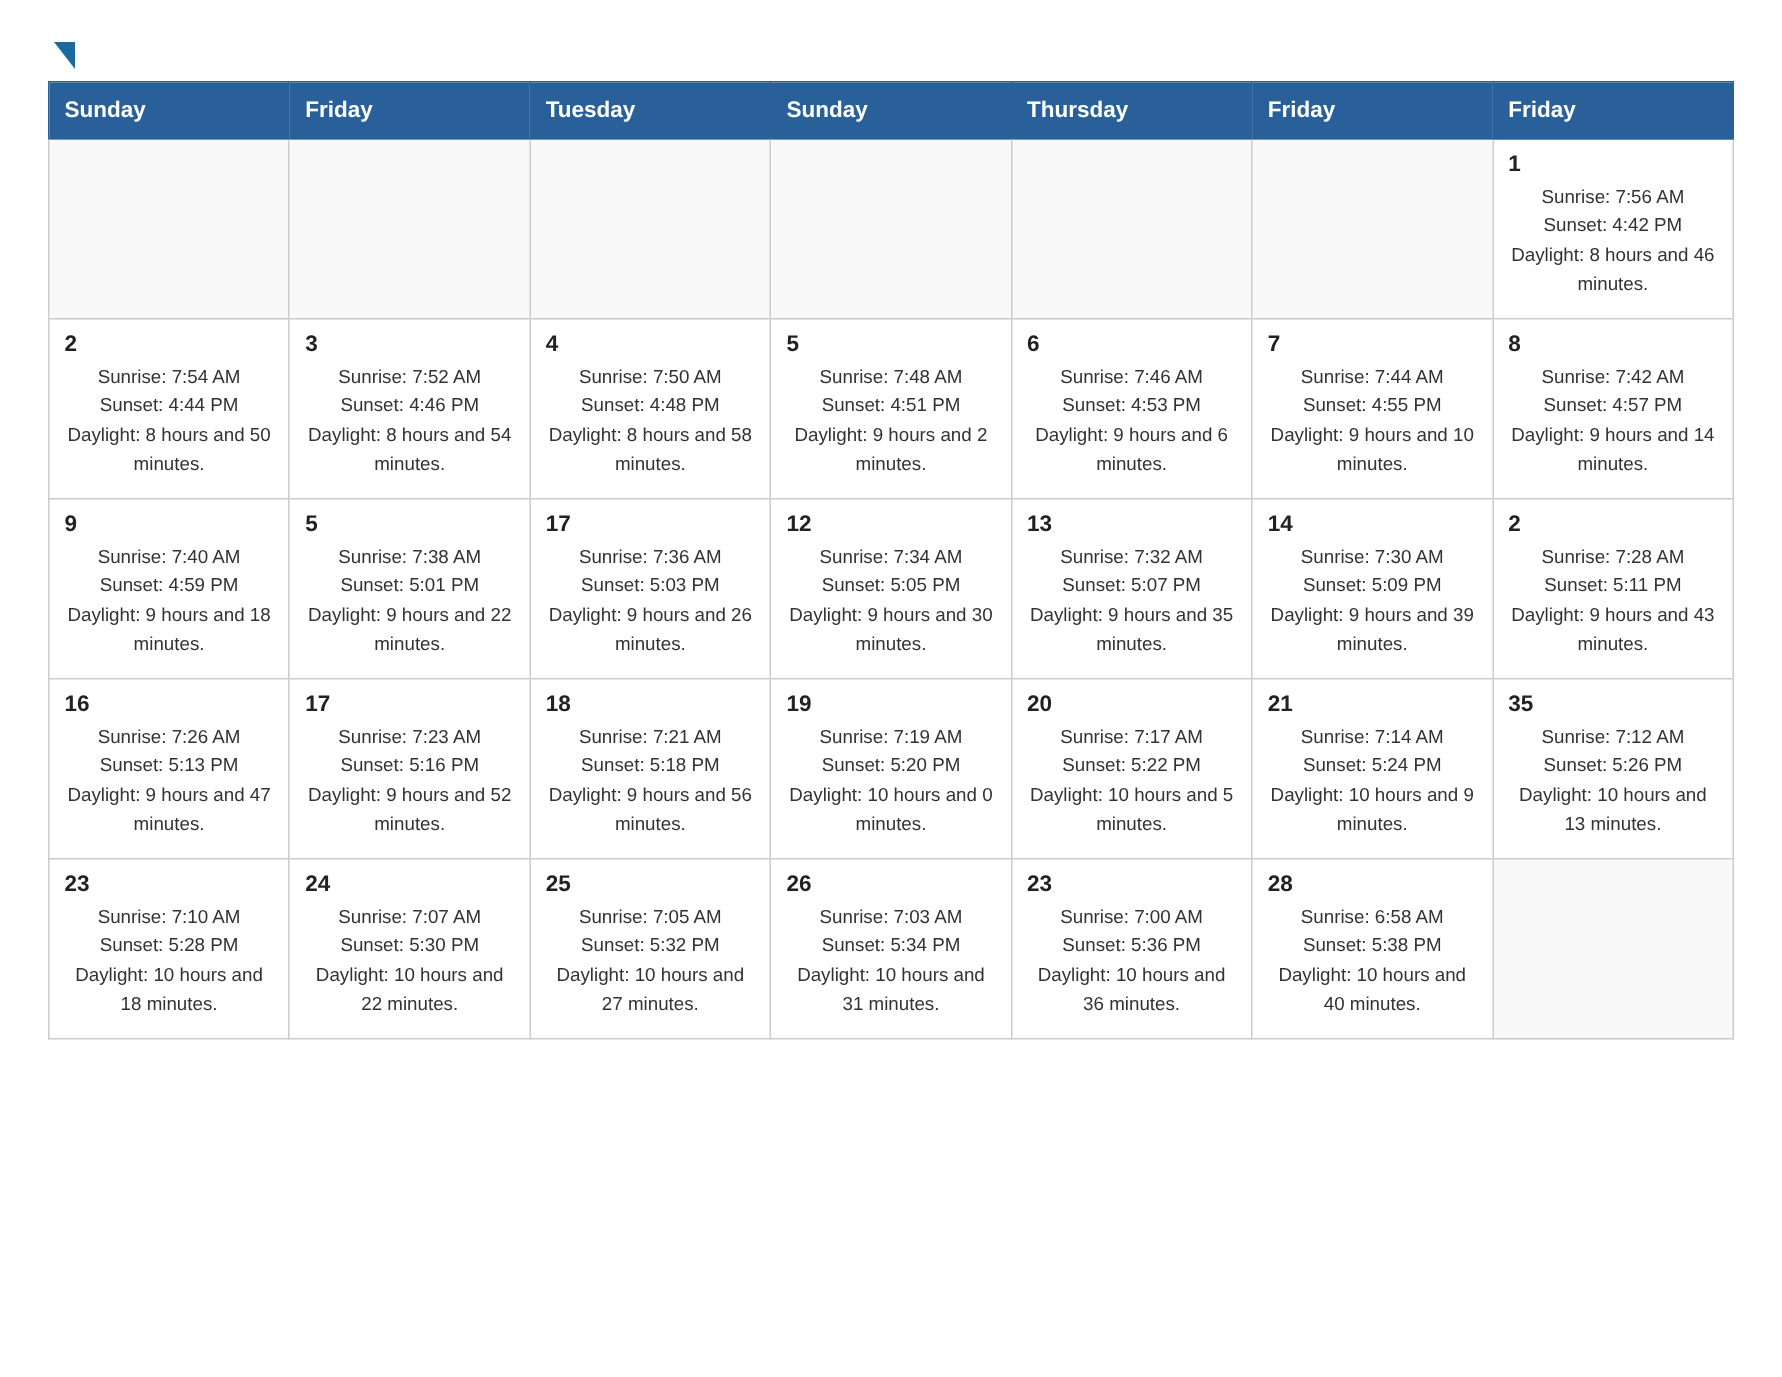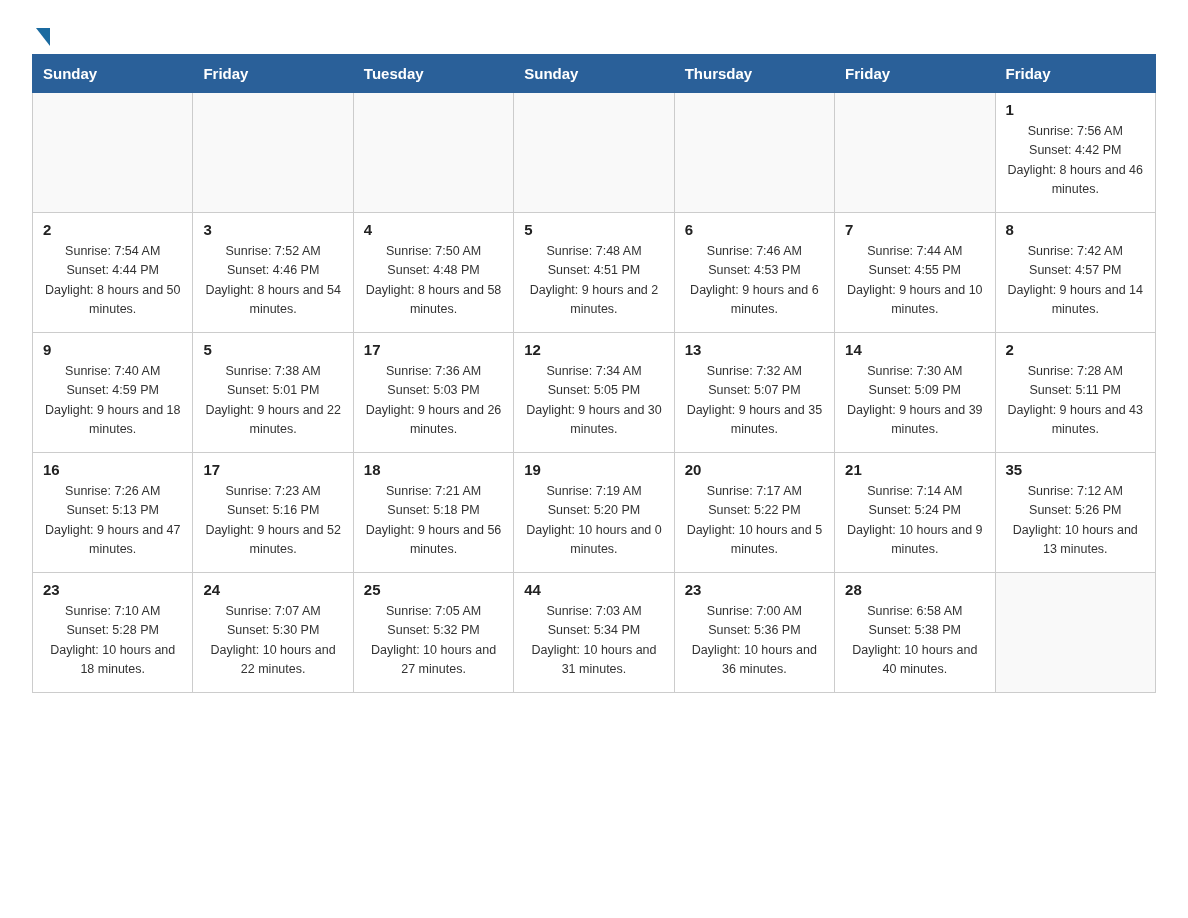--- a/index.html
+++ b/index.html
@@ -241,21 +241,21 @@
         </td>
         <td>
           <div class="day-number">24</div>
           <div class="day-info">Sunrise: 7:07 AM<br>Sunset: 5:30 PM<br>Daylight: 10 hours and 22 minutes.</div>
         </td>
         <td>
           <div class="day-number">25</div>
           <div class="day-info">Sunrise: 7:05 AM<br>Sunset: 5:32 PM<br>Daylight: 10 hours and 27 minutes.</div>
         </td>
         <td>
-          <div class="day-number">44</div>
+          <div class="day-number">26</div>
           <div class="day-info">Sunrise: 7:03 AM<br>Sunset: 5:34 PM<br>Daylight: 10 hours and 31 minutes.</div>
         </td>
         <td>
           <div class="day-number">23</div>
           <div class="day-info">Sunrise: 7:00 AM<br>Sunset: 5:36 PM<br>Daylight: 10 hours and 36 minutes.</div>
         </td>
         <td>
           <div class="day-number">28</div>
           <div class="day-info">Sunrise: 6:58 AM<br>Sunset: 5:38 PM<br>Daylight: 10 hours and 40 minutes.</div>
         </td>

